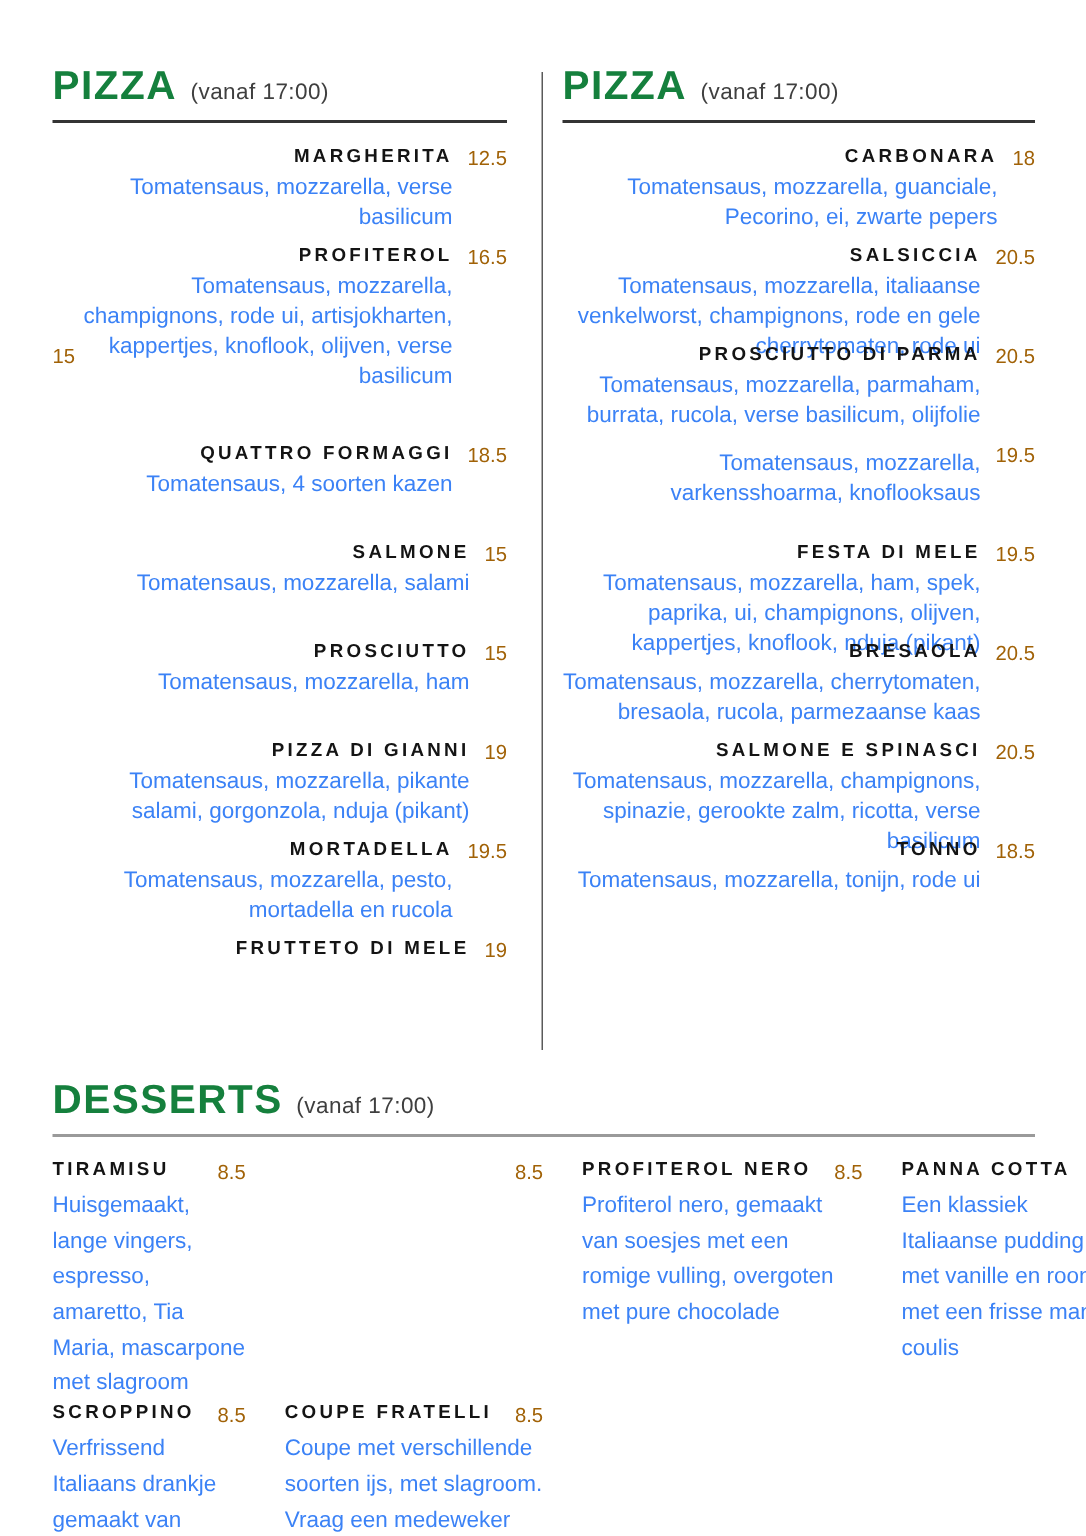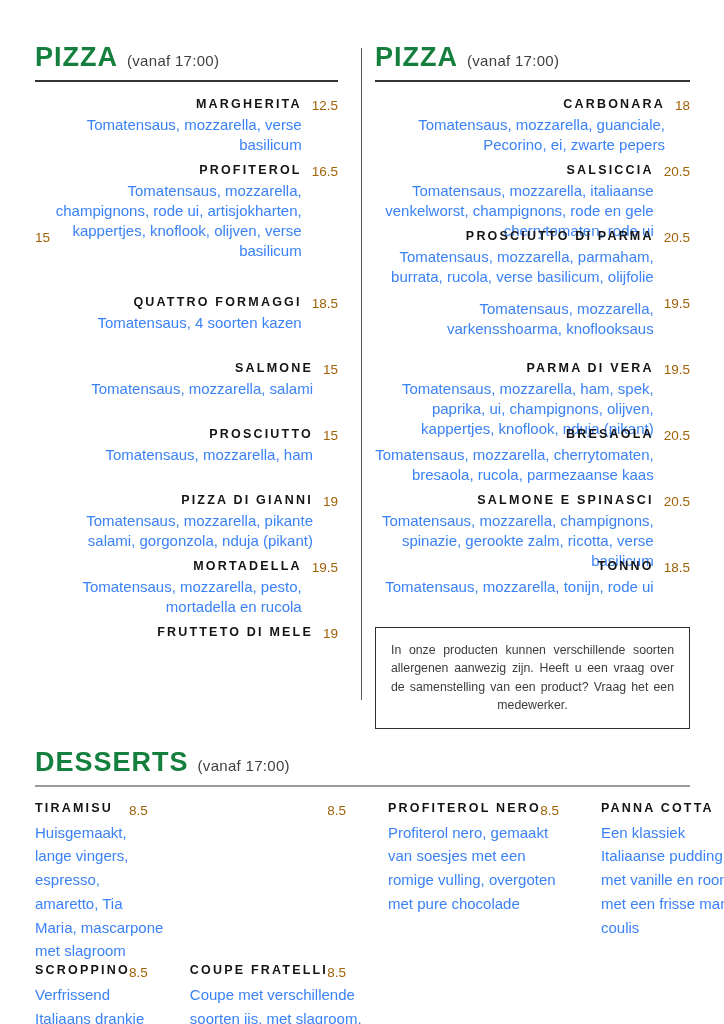--- a/index.html
+++ b/index.html
@@ -44,21 +44,21 @@
   .dessert-grid{
     margin-top:14px;
     display:grid;
     grid-template-columns:1fr 1fr 1fr 1fr;
     column-gap:26px;
     grid-auto-rows:minmax(95px,auto);
   }
   .dessert-item{position:relative;}
   .dessert-item .item-text{padding-right:0;}
   .dessert-item .item-name{padding-right:34px;}
-  .dessert-item .item-price{position:absolute;top:1px;right:16px;}
+  .dessert-item .item-price{position:absolute;top:1px;right:0;}
   .dessert-item .item-desc{margin-top:6px;line-height:1.58;}
 </style>
 </head>
 <body>
 
 <div class="page">
 
   <div class="pizza-columns">
 
     <div class="col-left">
@@ -162,21 +162,21 @@
             <div class="item-price">20.5</div>
           </div>
           <div class="pizza-item">
             <div class="item-text">
               <div class="item-desc">Tomatensaus, mozzarella, varkensshoarma, knoflooksaus</div>
             </div>
             <div class="item-price">19.5</div>
           </div>
           <div class="pizza-item">
             <div class="item-text">
-              <div class="item-name">PARMA DI VERA</div>
+              <div class="item-name">FESTA DI MELE</div>
               <div class="item-desc">Tomatensaus, mozzarella, ham, spek, paprika, ui, champignons, olijven, kappertjes, knoflook, nduja (pikant)</div>
             </div>
             <div class="item-price">19.5</div>
           </div>
           <div class="pizza-item">
             <div class="item-text">
               <div class="item-name">BRESAOLA</div>
               <div class="item-desc">Tomatensaus, mozzarella, cherrytomaten, bresaola, rucola, parmezaanse kaas</div>
             </div>
             <div class="item-price">20.5</div>
@@ -189,21 +189,20 @@
             <div class="item-price">20.5</div>
           </div>
           <div class="pizza-item">
             <div class="item-text">
               <div class="item-name">TONNO</div>
               <div class="item-desc">Tomatensaus, mozzarella, tonijn, rode ui</div>
             </div>
             <div class="item-price">18.5</div>
           </div>
         </div>
-      <div class="allergen-box">In onze producten kunnen verschillende soorten allergenen aanwezig zijn. Heeft u een vraag over de samenstelling van een product? Vraag het een medewerker.</div>
     </div>
 
   </div>
 
   <div class="desserts">
     <div class="section-header">
       <div class="header-line">
         <span class="section-title">DESSERTS</span>
         <span class="section-subtitle">(vanaf 17:00)</span>
       </div>

